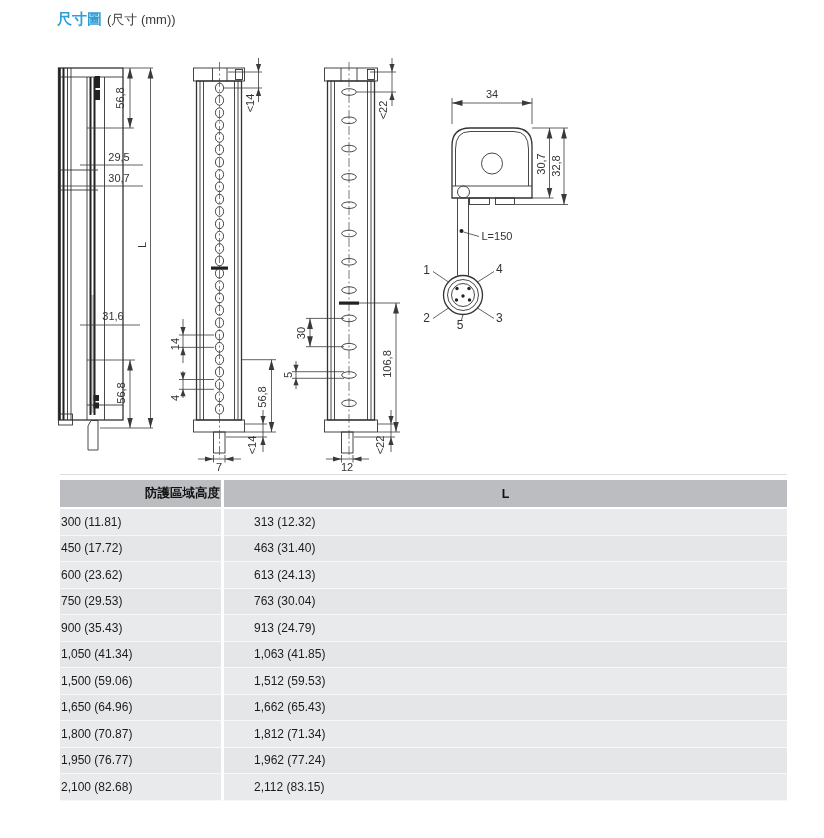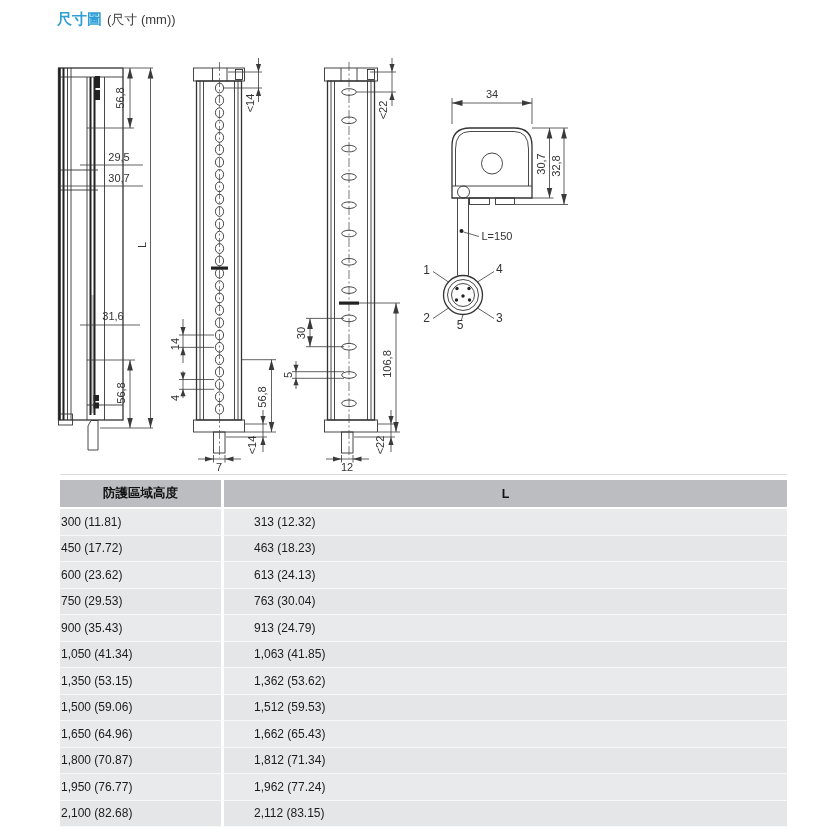--- a/index.html
+++ b/index.html
@@ -24,21 +24,21 @@
   .mid{text-anchor:middle;}
   [data-name="beam-column-fine"] ellipse{fill:#fff;stroke:#333;stroke-width:0.9;}
   [data-name="beam-column-coarse"] ellipse{fill:#fff;stroke:#333;stroke-width:0.9;}
   
   .table-divider{position:absolute;left:60px;top:474px;width:727px;height:1px;background:#dcdddf;}
   .tbl-wrap{position:absolute;left:60px;top:480px;width:727px;}
   table.dim-table{border-collapse:separate;border-spacing:0;width:727px;
         font-size:12px;color:#1c1c1e;}
   table.dim-table th{background:#bbbdc1;font-weight:bold;font-size:12.5px;color:#121212;
         height:25px;border-bottom:2px solid #fff;text-align:center;vertical-align:middle;}
-  table.dim-table th.c1{width:159px;border-right:3px solid #fff;}
+  table.dim-table th.c1{width:159px;border-right:3px solid #fff;text-align:right;}
   table.dim-table td{height:23.5px;border-bottom:1px solid #f7f8f9;vertical-align:middle;}
   table.dim-table tbody tr:nth-child(odd) td{background:#e9eaec;}
   table.dim-table tbody tr:nth-child(even) td{background:#e4e6e8;}
   table.dim-table td:first-child{text-align:left;border-right:3px solid #fff;}
   table.dim-table td:last-child{text-align:left;padding-left:30px;}
 </style>
 </head>
 <body>
 
 <div class="page" data-name="datasheet-page">
@@ -295,41 +295,37 @@
           <th class="c2" data-name="col-header-length">L</th>
         </tr>
       </thead>
       <tbody data-name="table-body">
           <tr data-name="table-row">
             <td data-name="height-cell">300 (11.81)</td>
             <td data-name="length-cell">313 (12.32)</td>
           </tr>
           <tr data-name="table-row">
             <td data-name="height-cell">450 (17.72)</td>
-            <td data-name="length-cell">463 (18.23)</td>
+            <td data-name="length-cell">463 (31.40)</td>
           </tr>
           <tr data-name="table-row">
             <td data-name="height-cell">600 (23.62)</td>
             <td data-name="length-cell">613 (24.13)</td>
           </tr>
           <tr data-name="table-row">
             <td data-name="height-cell">750 (29.53)</td>
             <td data-name="length-cell">763 (30.04)</td>
           </tr>
           <tr data-name="table-row">
             <td data-name="height-cell">900 (35.43)</td>
             <td data-name="length-cell">913 (24.79)</td>
           </tr>
           <tr data-name="table-row">
             <td data-name="height-cell">1,050 (41.34)</td>
             <td data-name="length-cell">1,063 (41.85)</td>
-          </tr>
-          <tr data-name="table-row">
-            <td data-name="height-cell">1,350 (53.15)</td>
-            <td data-name="length-cell">1,362 (53.62)</td>
           </tr>
           <tr data-name="table-row">
             <td data-name="height-cell">1,500 (59.06)</td>
             <td data-name="length-cell">1,512 (59.53)</td>
           </tr>
           <tr data-name="table-row">
             <td data-name="height-cell">1,650 (64.96)</td>
             <td data-name="length-cell">1,662 (65.43)</td>
           </tr>
           <tr data-name="table-row">

